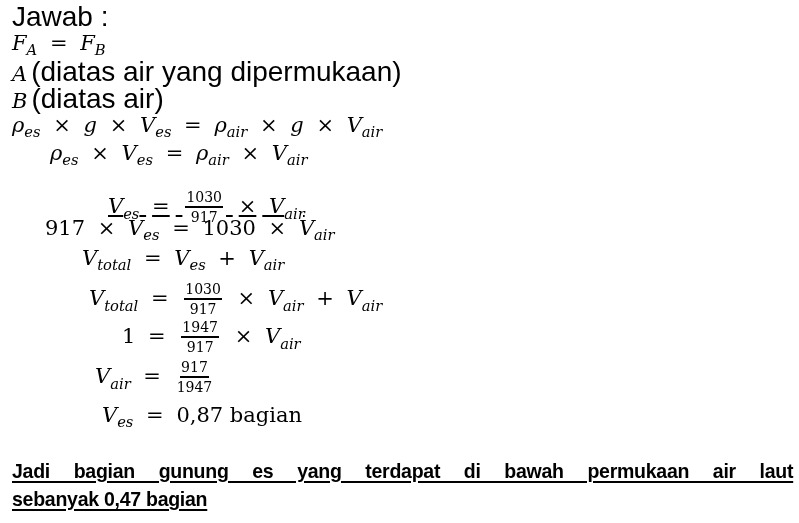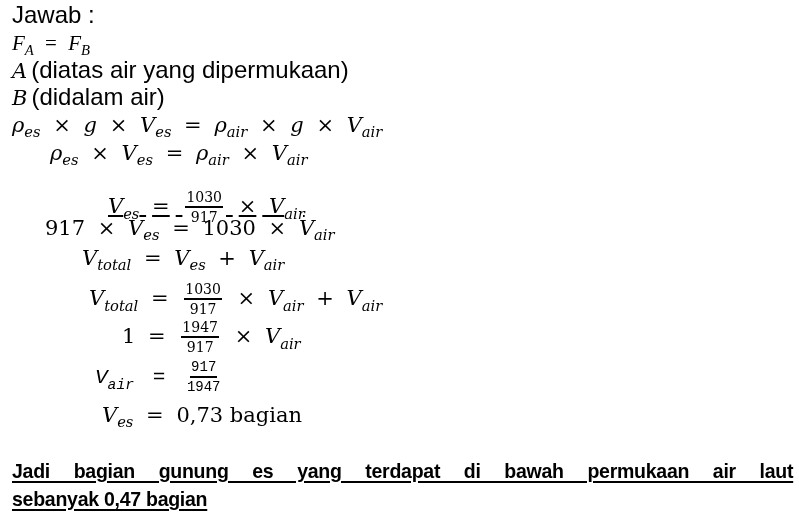--- a/index.html
+++ b/index.html
@@ -1,49 +1,49 @@
 <!DOCTYPE html>
 <html><head>
   <meta charset="utf-8">
   <style>
     html, body { margin: 0; padding: 0; background: #ffffff; }
     body { width: 799px; height: 523px; position: relative; overflow: hidden; color: #000; }
     .line { position: absolute; white-space: nowrap; line-height: 1; }
-    .sans { font-family: "Liberation Sans", sans-serif; font-size: 24px; }
+    .sans { font-family: "Liberation Sans", sans-serif; font-size: 28px; }
     .math { font-family: "DejaVu Serif", "Liberation Serif", serif; font-size: 21px; }
     .it { font-style: italic; }
     sub { font-size: 70%; vertical-align: -0.35em; font-style: italic; line-height: 0; }
     .op { padding: 0 6px; font-style: normal; }
     .frac { display: inline-flex; flex-direction: column; align-items: center; vertical-align: middle; font-size: 14px; line-height: 1.1; margin: 0 3px; font-style: normal; }
     .frac .num { border-bottom: 2px solid #000; padding: 0 1px 1px; }
     .frac .den { padding-top: 2px; }
     .conclusion { position: absolute; left: 12px; width: 780px; font-family: "Liberation Sans", sans-serif; font-weight: bold; font-size: 21px; text-decoration: underline; text-decoration-thickness: 2px; text-underline-offset: 3px; line-height: 28px; text-align: justify; text-align-last: left; letter-spacing: -0.3px; transform: scaleX(0.93); transform-origin: left; width: 840px; }
     .conclusion .l1 { display: block; text-align: justify; text-align-last: justify; }
   </style>
 </head>
 <body>
 
 <div>
 
   <div class="line sans" style="left:12px; top:3px;">Jawab :</div>
 
-  <div class="line math" style="left:12px; top:33px;font-family:Liberation Serif, serif;">
+  <div class="line math" style="left:12px; top:33px;">
     <span class="it">F</span><sub>A</sub>
     <span class="op">=</span>
     <span class="it">F</span><sub>B</sub>
   </div>
 
   <div class="line" style="left:12px; top:58px;">
     <span class="math it">A</span>
     <span class="sans">(diatas air yang dipermukaan)</span>
   </div>
 
   <div class="line" style="left:12px; top:85px;">
     <span class="math it">B</span>
-    <span class="sans">(didalam air)</span>
+    <span class="sans">(diatas air)</span>
   </div>
 
   <div class="line math" style="left:12px; top:115px;">
     <span class="it">ρ</span><sub>es</sub>
     <span class="op">×</span>
     <span class="it">g</span>
     <span class="op">×</span>
     <span class="it">V</span><sub>es</sub>
     <span class="op">=</span>
     <span class="it">ρ</span><sub>air</sub>
@@ -109,33 +109,33 @@
     <span>1</span>
     <span class="op">=</span>
     <span class="frac">
         <span class="num">1947</span>
         <span class="den">917</span>
       </span>
     <span class="op">×</span>
     <span class="it">V</span><sub>air</sub>
   </div>
 
-  <div class="line math" style="left:95px; top:360px;font-family:Liberation Mono, monospace;">
+  <div class="line math" style="left:95px; top:360px;">
     <span class="it">V</span><sub>air</sub>
     <span class="op">=</span>
     <span class="frac">
         <span class="num">917</span>
         <span class="den">1947</span>
       </span>
   </div>
 
   <div class="line math" style="left:102px; top:405px;">
     <span class="it">V</span><sub>es</sub>
     <span class="op">=</span>
-    <span>0,73 bagian</span>
+    <span>0,87 bagian</span>
   </div>
 
   <div class="conclusion" style="top:457px;">
     <span class="l1">Jadi bagian gunung es yang terdapat di bawah permukaan air laut</span>
     <span>sebanyak 0,47 bagian</span>
   </div>
 
 </div>
 
 </body></html>

